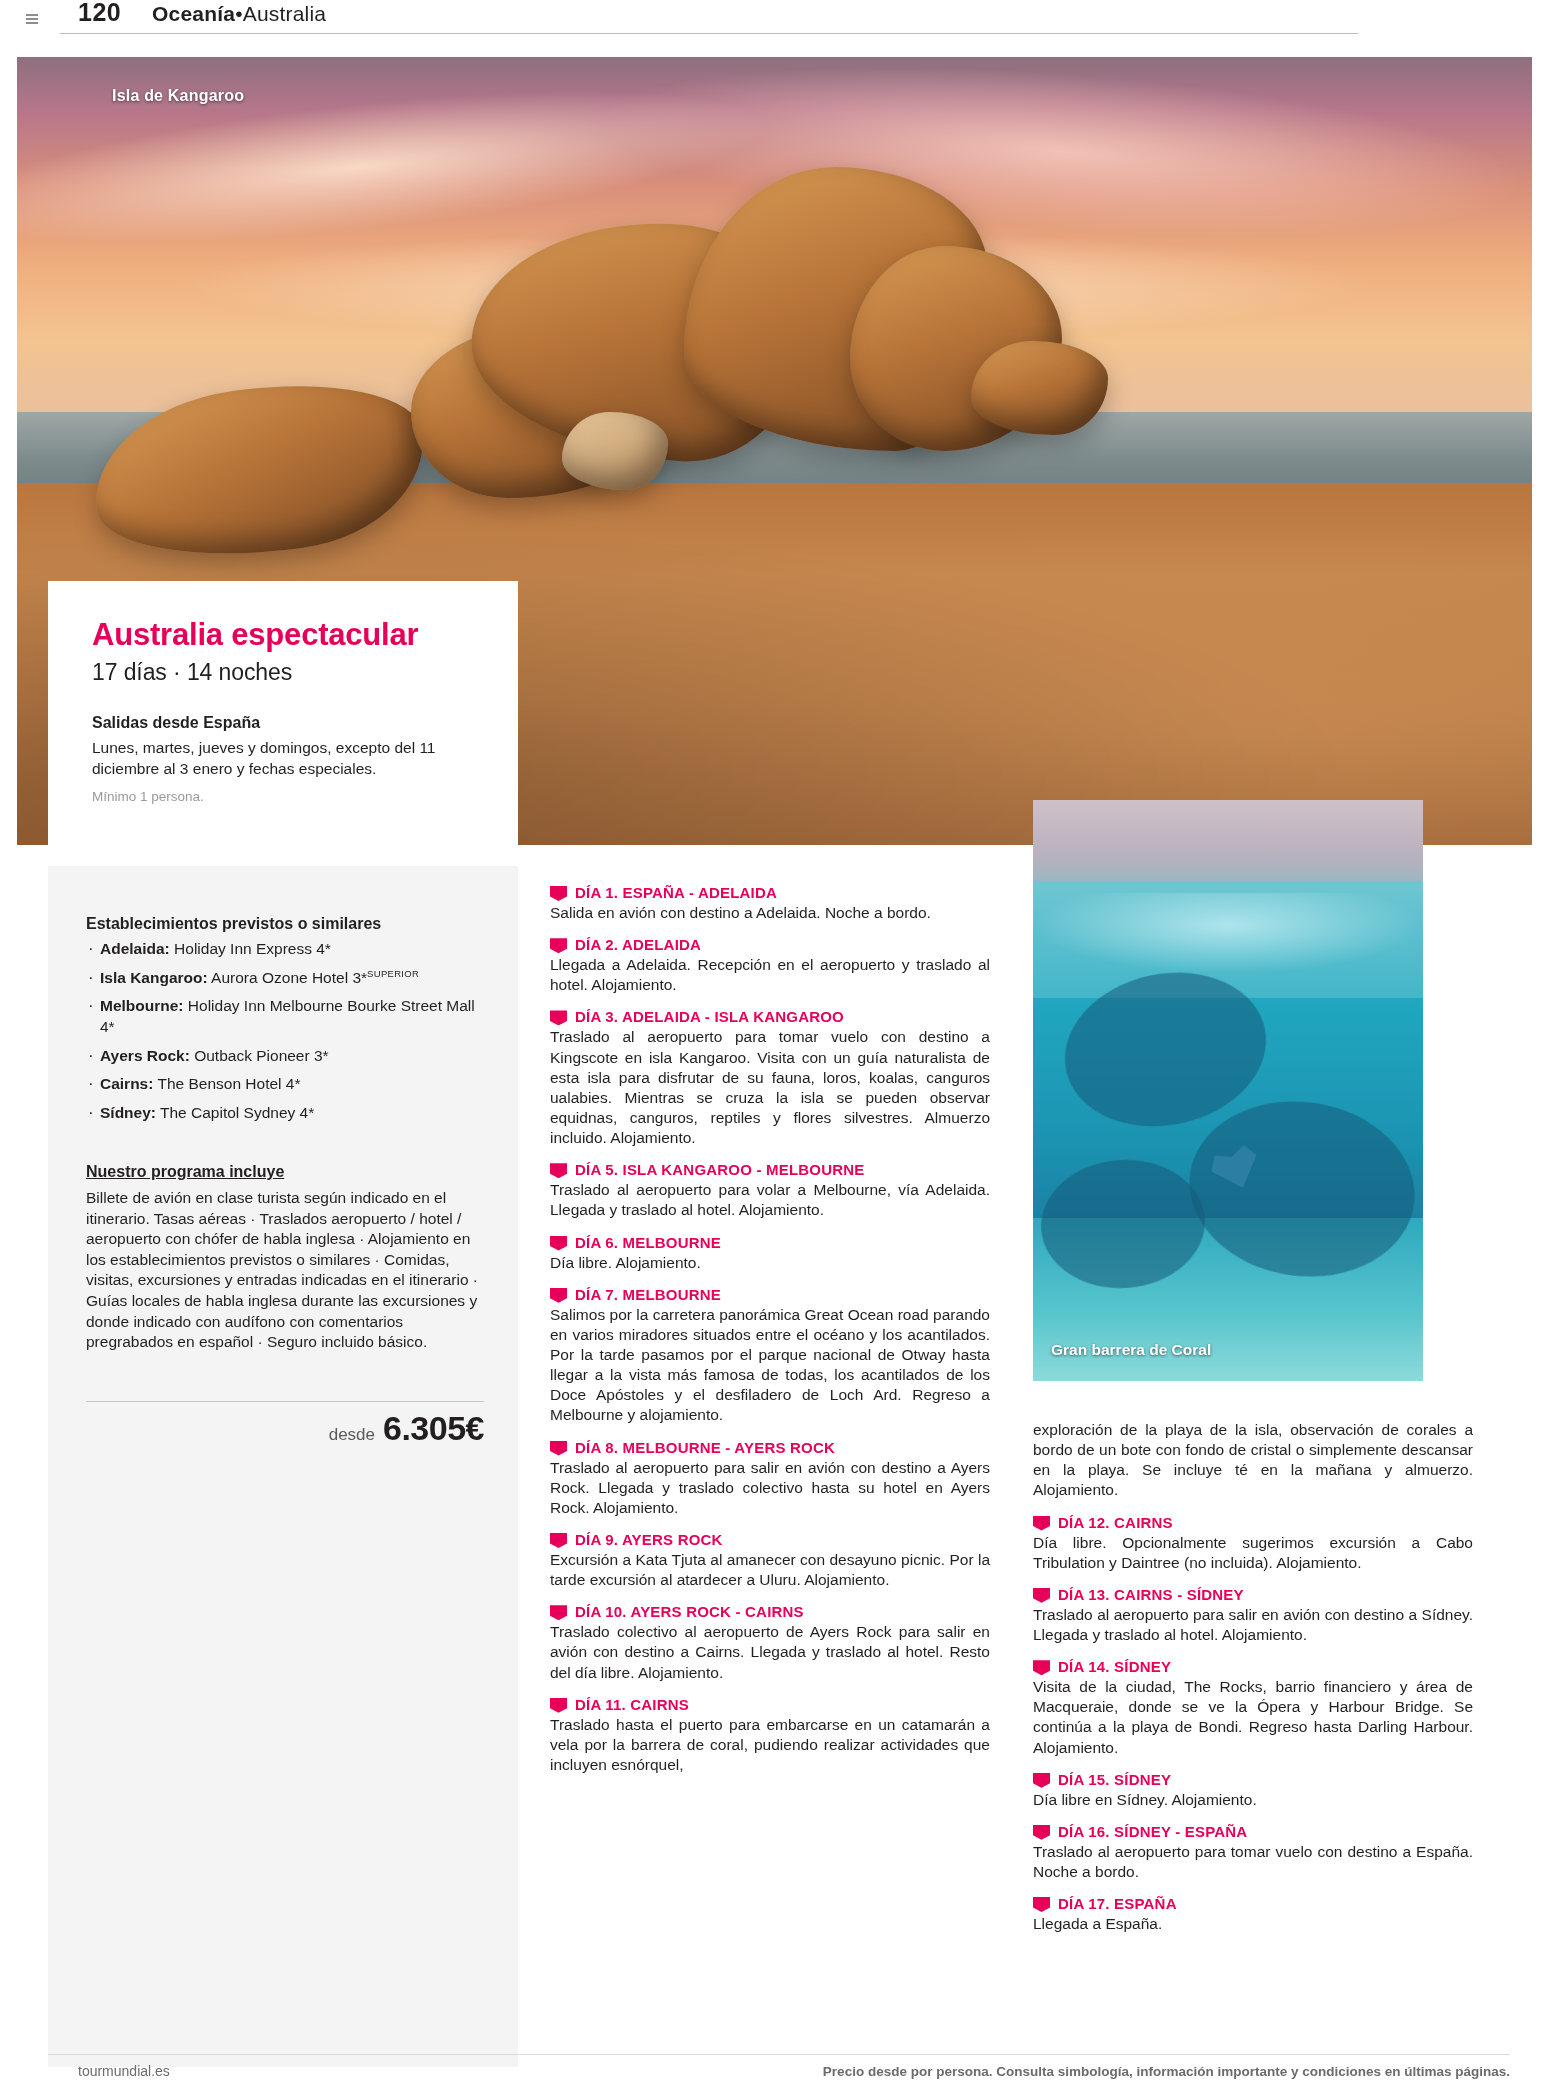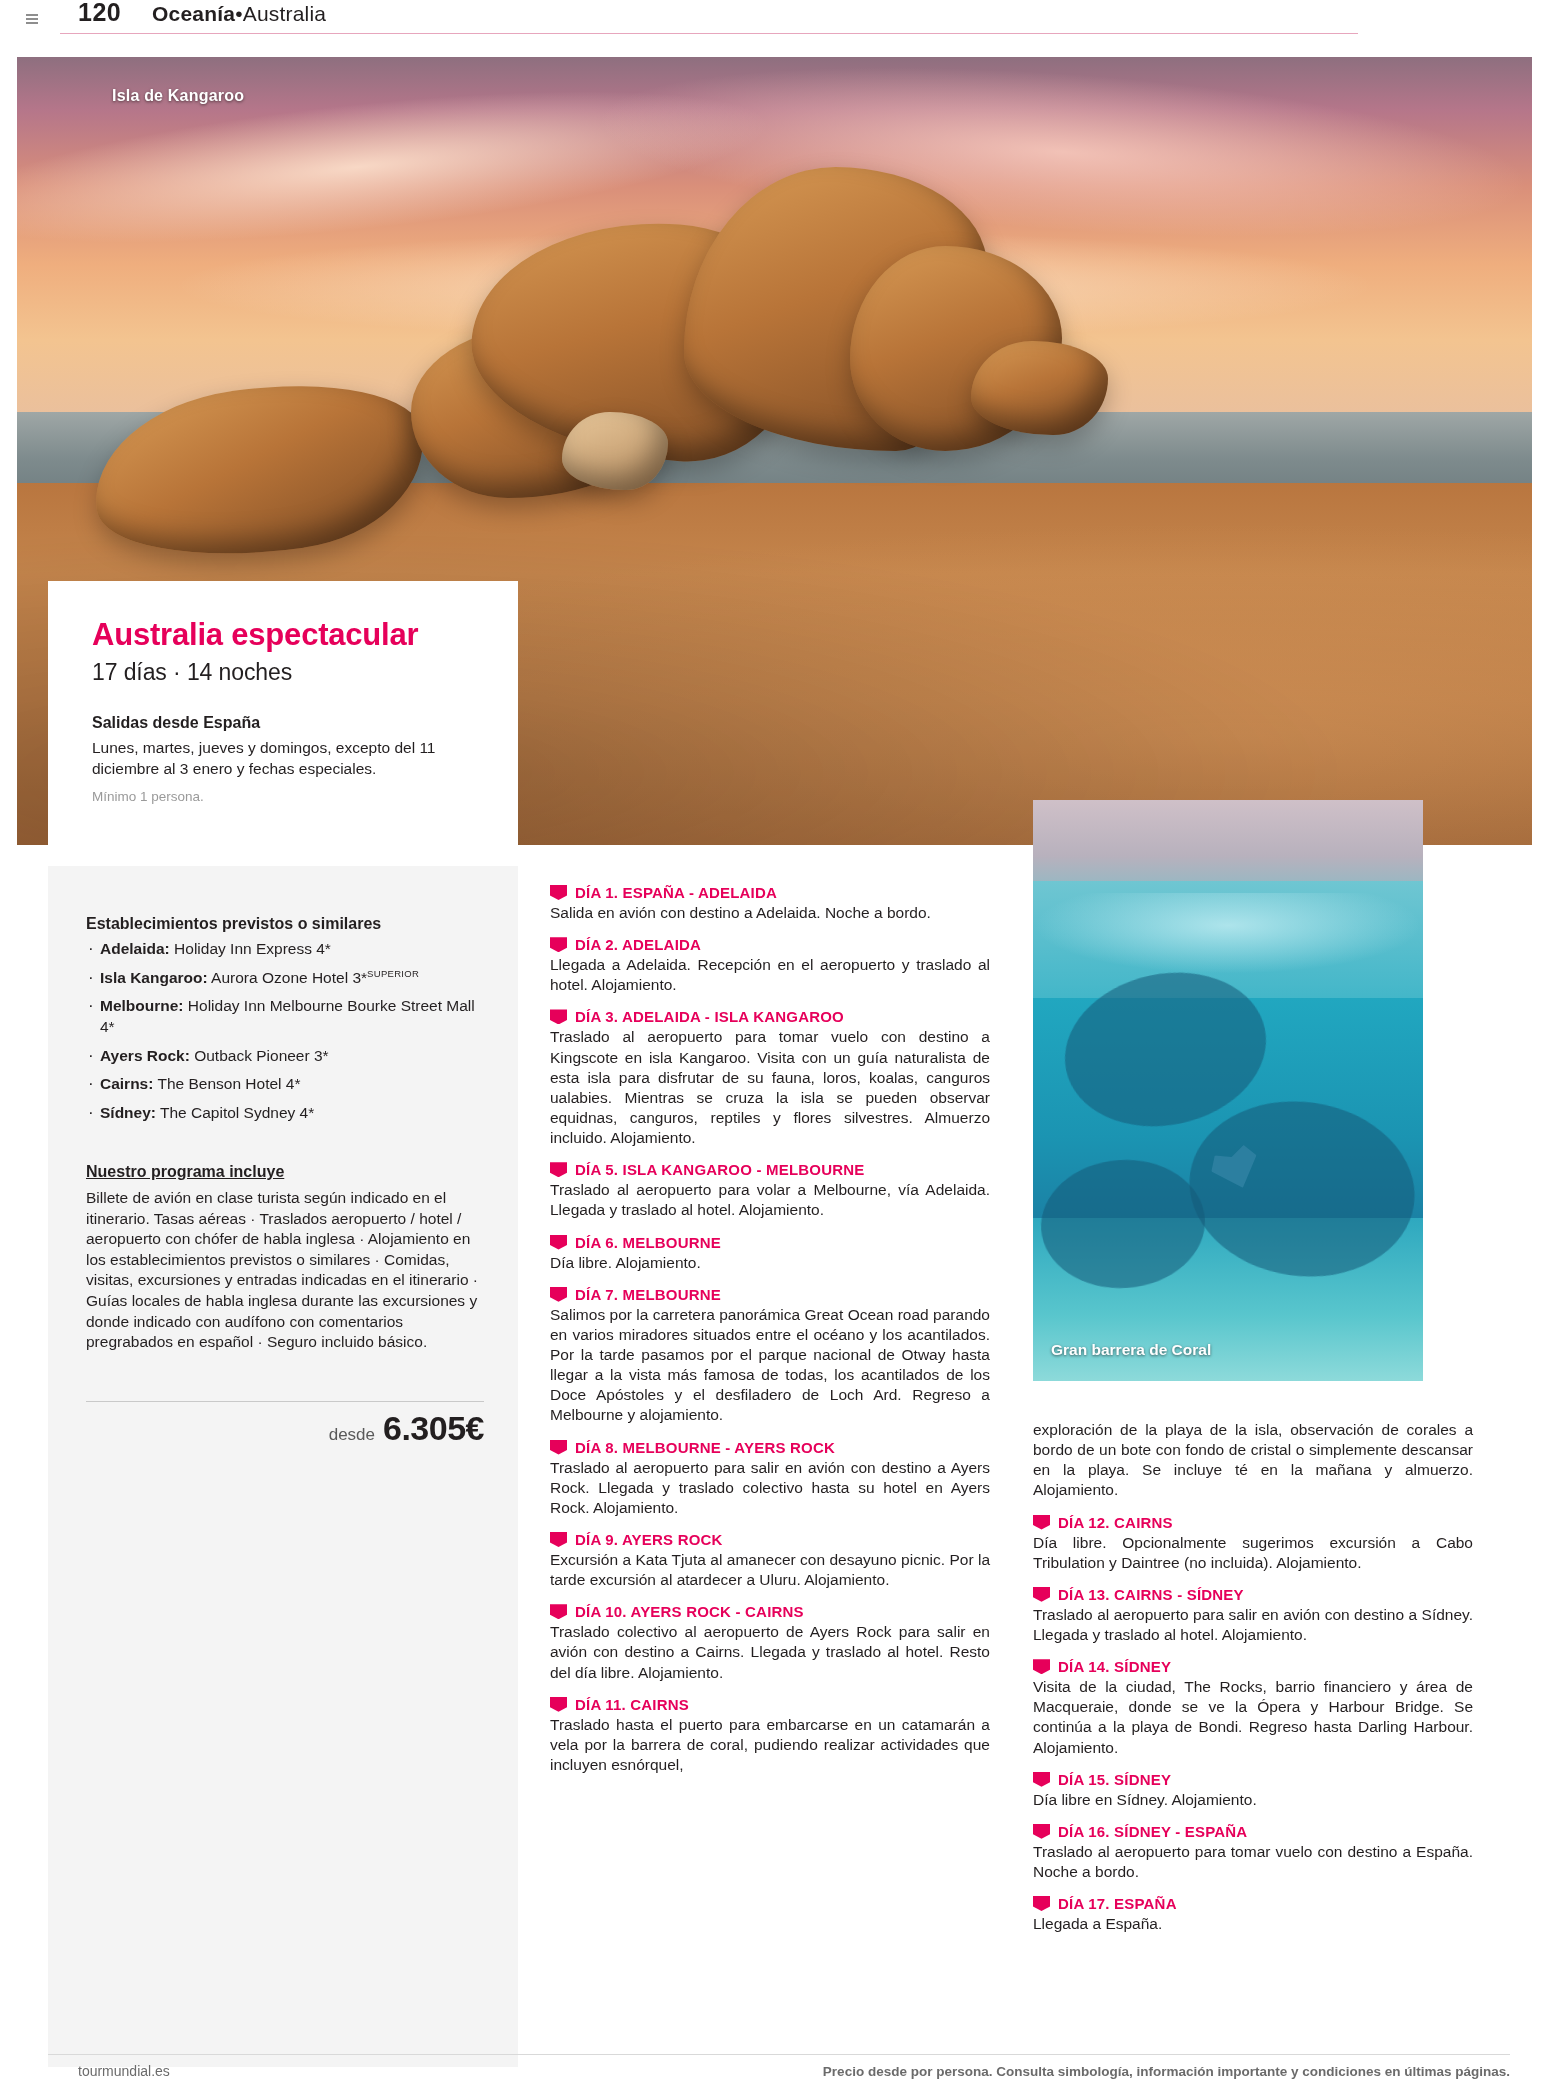--- a/index.html
+++ b/index.html
@@ -215,21 +215,21 @@
   .col-mid {
     position: absolute; left: 550px; top: 884px;
     width: 440px;
   }
   .col-right {
     position: absolute; left: 1033px; top: 1420px;
     width: 440px;
   }
   .day { margin-bottom: 13px; }
   .day-head {
-    display: flex; gap: 8px;
+    display: flex; align-items: center; gap: 8px;
     margin-bottom: 2px;
   }
   .flag {
     display: inline-block;
     width: 17px; height: 15px;
     background: #e6005a;
     clip-path: polygon(0 0, 100% 0, 100% 70%, 50% 100%, 0 70%);
     flex: 0 0 auto;
     transform: translateY(1px);
   }

